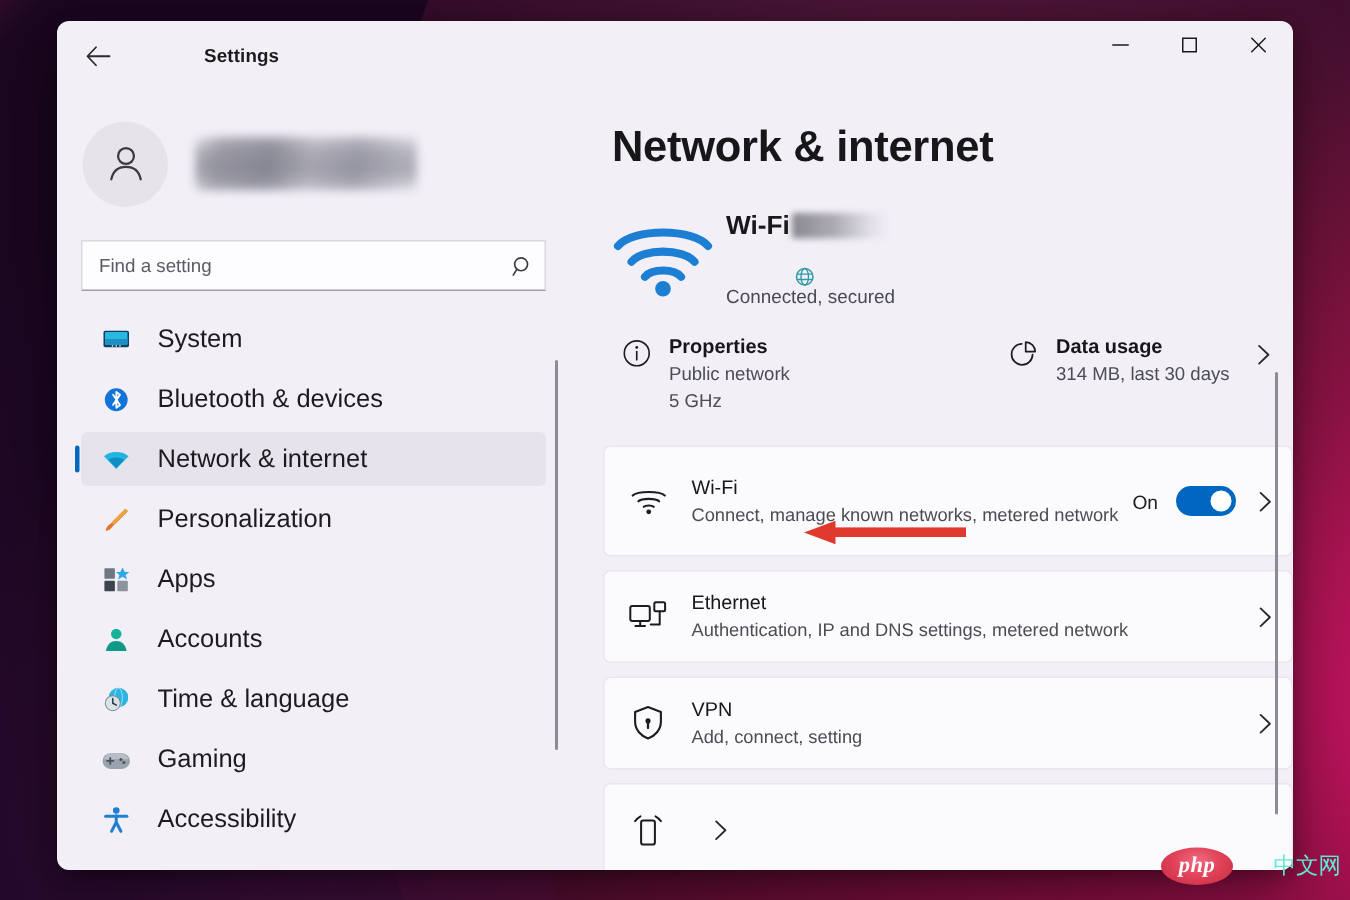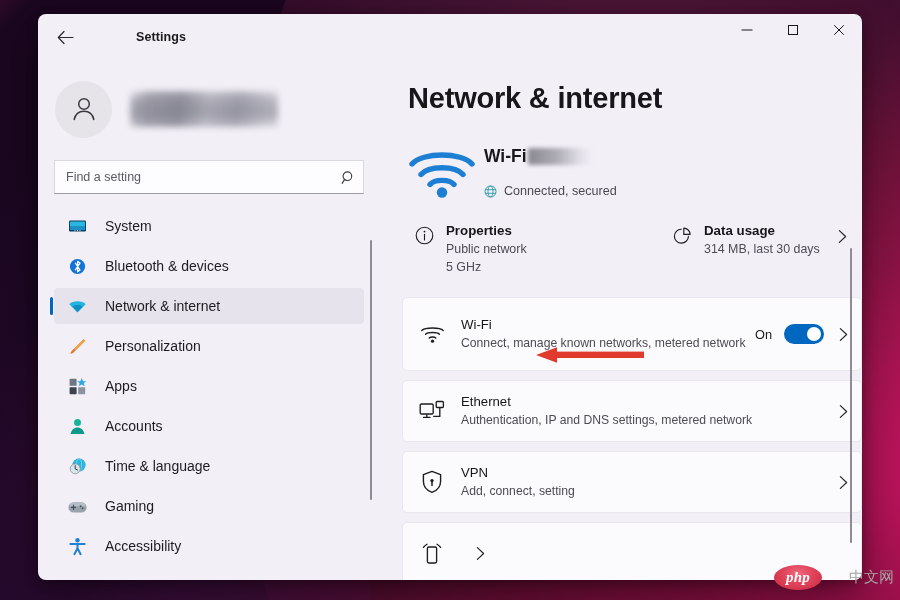--- a/index.html
+++ b/index.html
@@ -178,21 +178,21 @@
     background: #0067c0;
     border-radius: 2px;
   }
   .nav-icon {
     width: 22px; height: 20px;
     display: flex; align-items: center; justify-content: center;
     flex: 0 0 auto;
   }
   .nav-label {
     margin-left: 17px;
-    font-size: 14px;
+    font-size: 17px;
     color: #1c1c1f;
   }
   .nav-item.selected .nav-label { font-weight: 400; }
 
   .sidebar-scroll {
     position: absolute;
     right: 6px;
     top: 180px;
     width: 2px;
     height: 260px;
@@ -242,20 +242,21 @@
     border-radius: 2px;
     background: linear-gradient(90deg, rgba(118,118,126,0.85) 0%, rgba(150,150,158,0.75) 45%, rgba(205,205,212,0.45) 82%, rgba(235,232,240,0.1) 100%);
     filter: blur(2.2px);
   }
   .status-sub {
     display: flex;
     align-items: center;
     margin-top: 17px;
     font-size: 12.6px;
     color: #4a4a52;
+    flex-direction: column;
   }
   .status-sub .globe { margin-right: 7px; display: flex; }
 
   .summary-row {
     display: flex;
     margin: 8px 0 0 8px;
     height: 74px;
   }
   .summary-cell {
     display: flex;
@@ -391,21 +392,21 @@
     font-family: "Liberation Serif", serif;
     font-style: italic;
     font-weight: 700;
     font-size: 15px;
     color: #ffffff;
     letter-spacing: 0.3px;
   }
   .wm-cn {
     margin-left: 5px;
     font-size: 15px;
-    color: #a3a3a3;
+    color: #5eead4;
     font-family: Liberation Sans, sans-serif;
     font-weight: 500;
   }
 </style>
 </head>
 <body>
 
 <div id="desktop">
   <div class="swoosh s1"></div>
   <div class="swoosh s2"></div>

